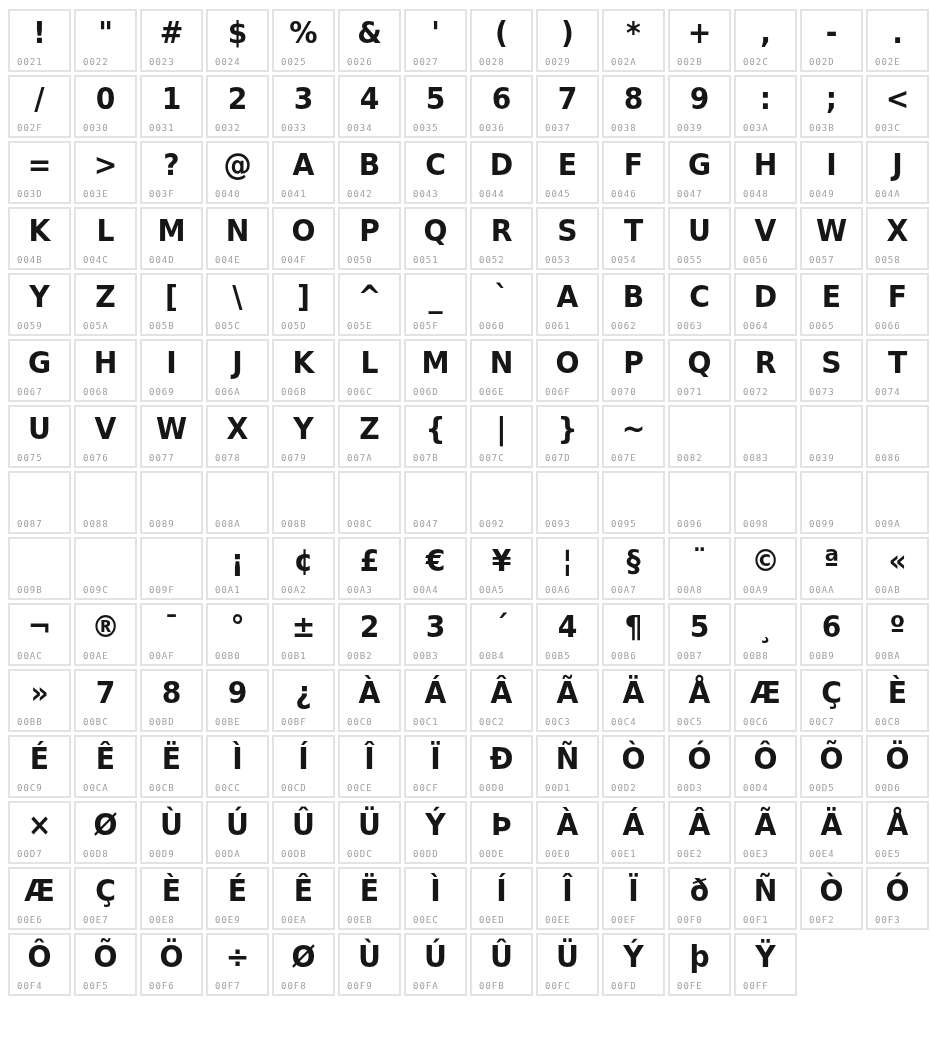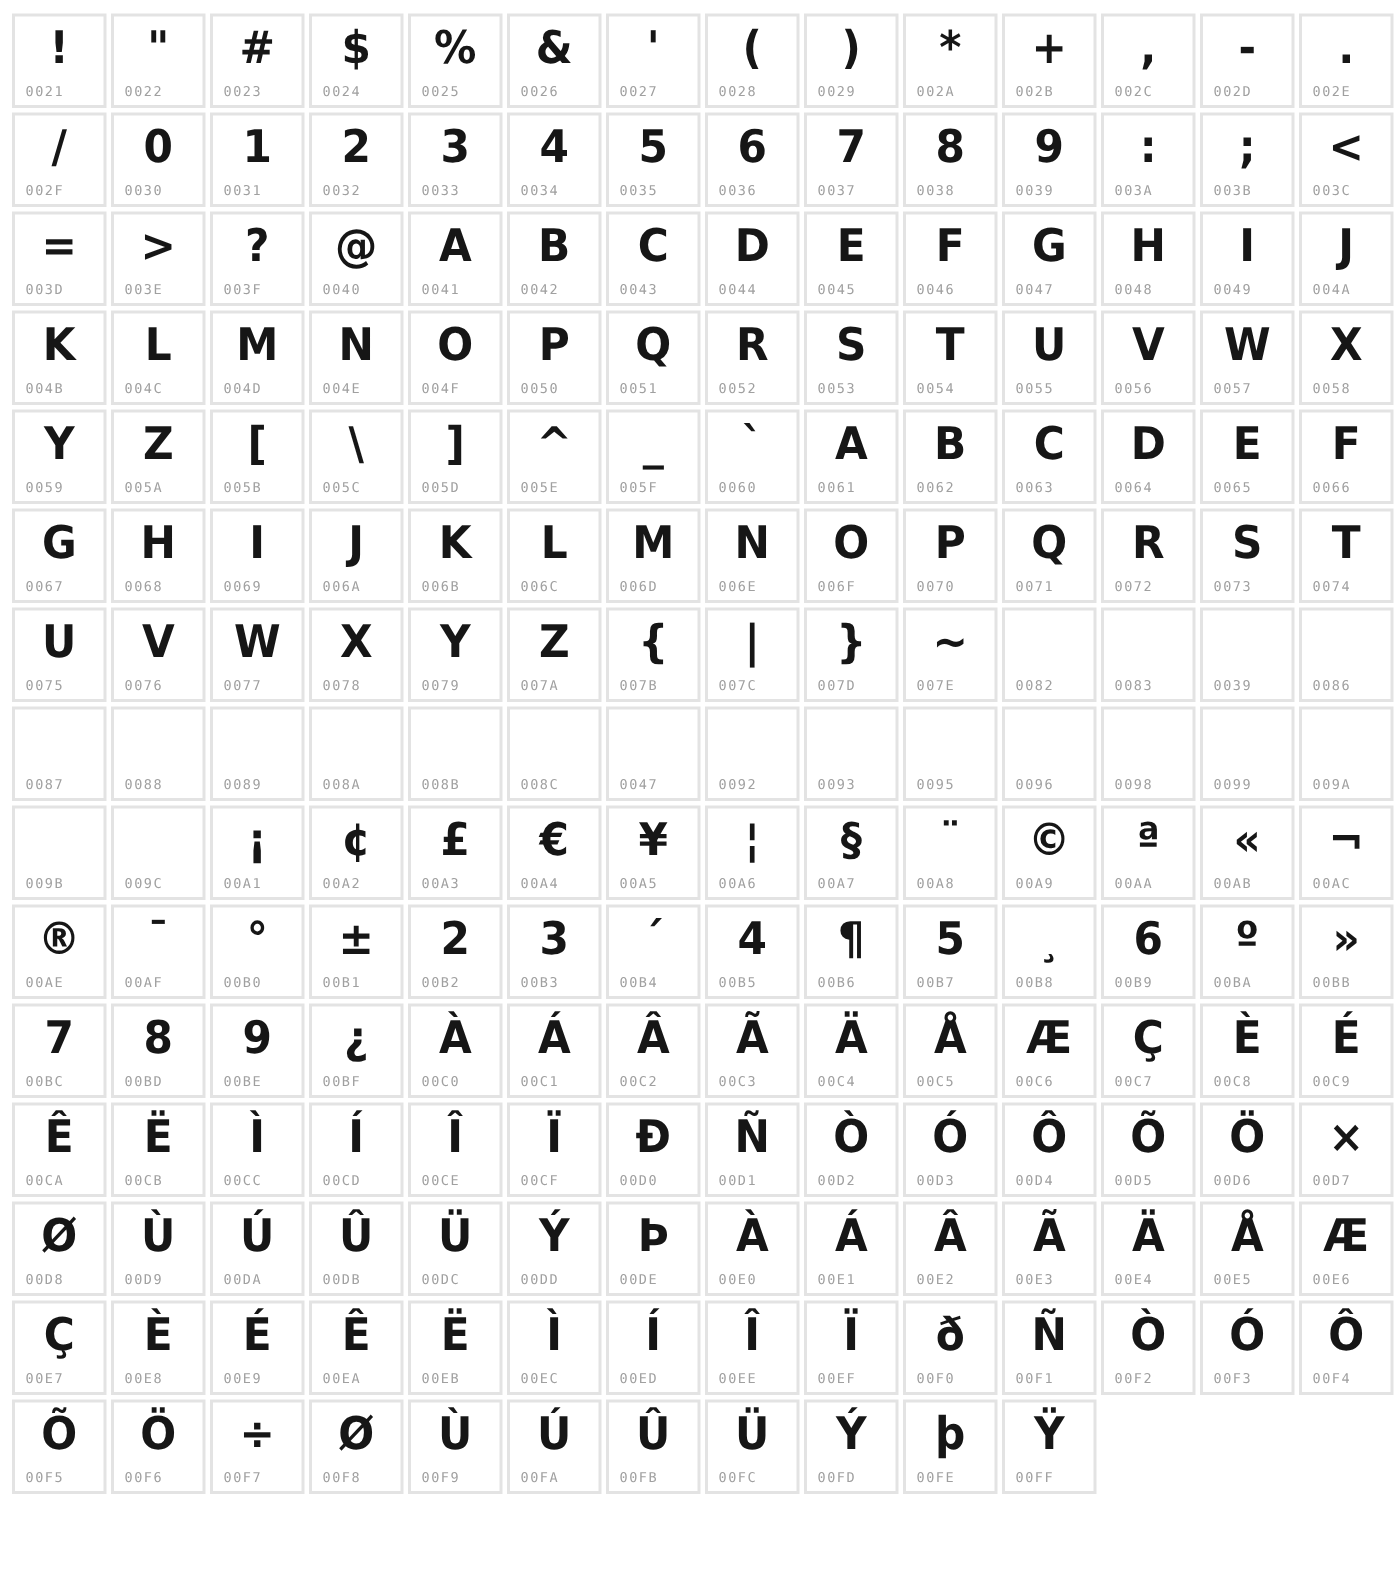--- a/index.html
+++ b/index.html
@@ -620,20 +620,24 @@
   <div class="cell">
     <span class="glyph"></span>
     <span class="code">009B</span>
   </div>
 
   <div class="cell">
     <span class="glyph"></span>
     <span class="code">009C</span>
   </div>
 
+  <div class="cell">
+    <span class="glyph"></span>
+    <span class="code">009F</span>
+  </div>
 
 
   <div class="cell">
     <span class="glyph">¡</span>
     <span class="code">00A1</span>
   </div>
 
   <div class="cell">
     <span class="glyph">¢</span>
     <span class="code">00A2</span>

